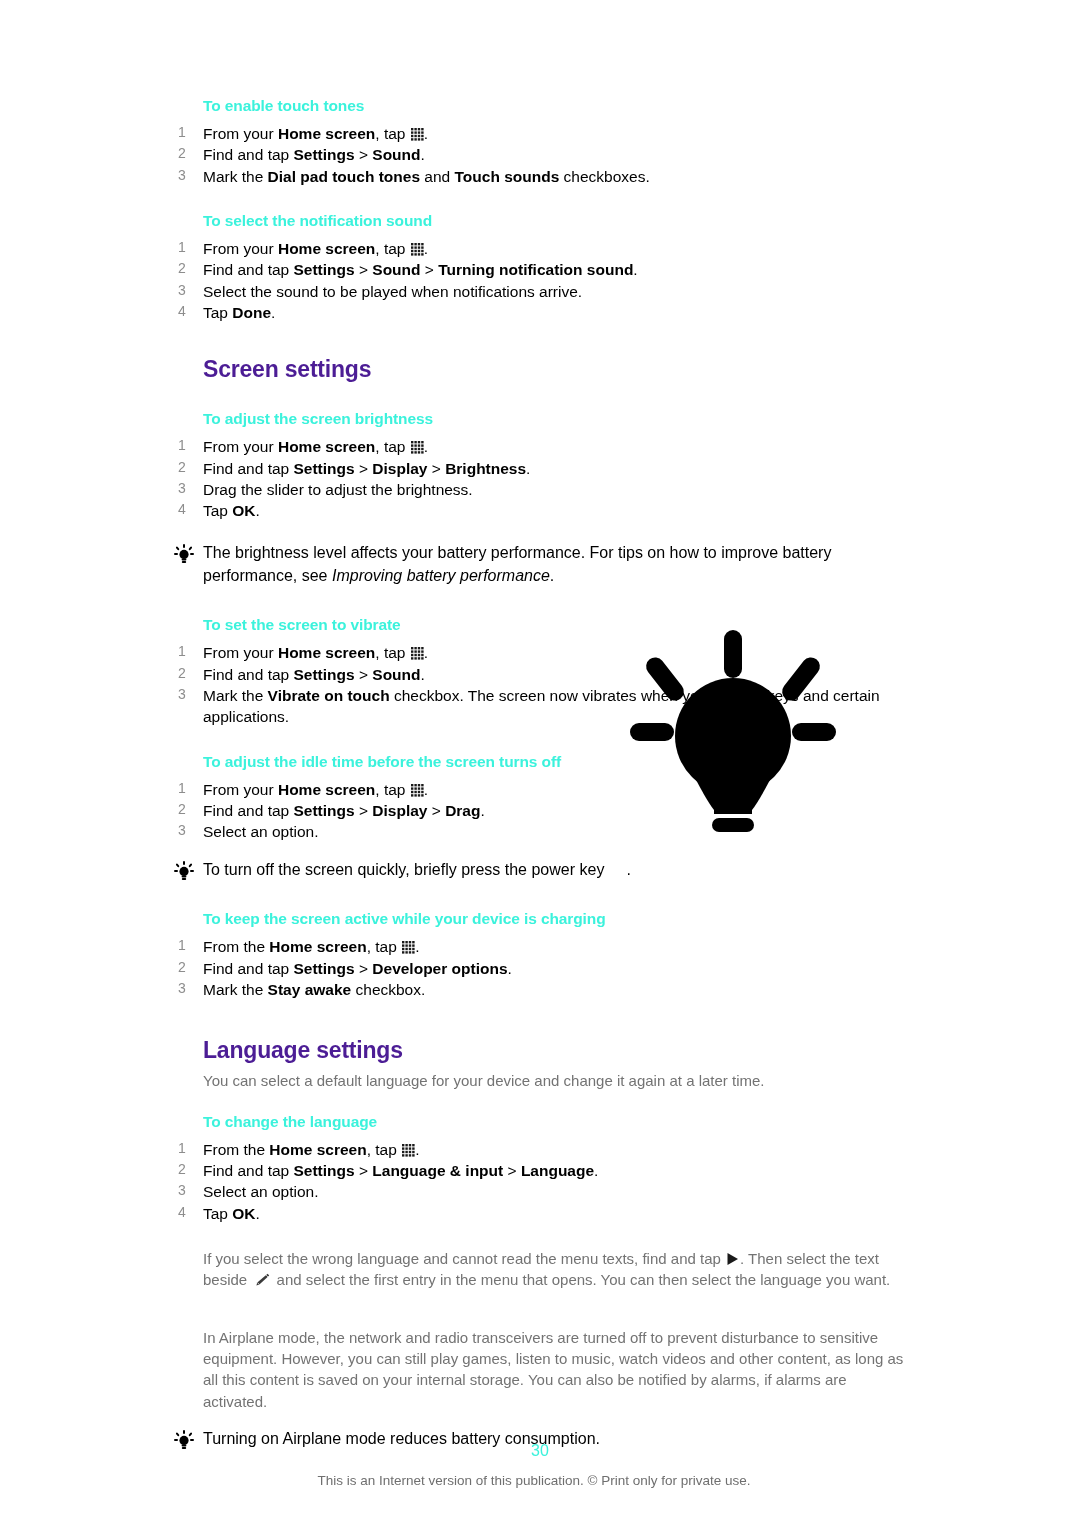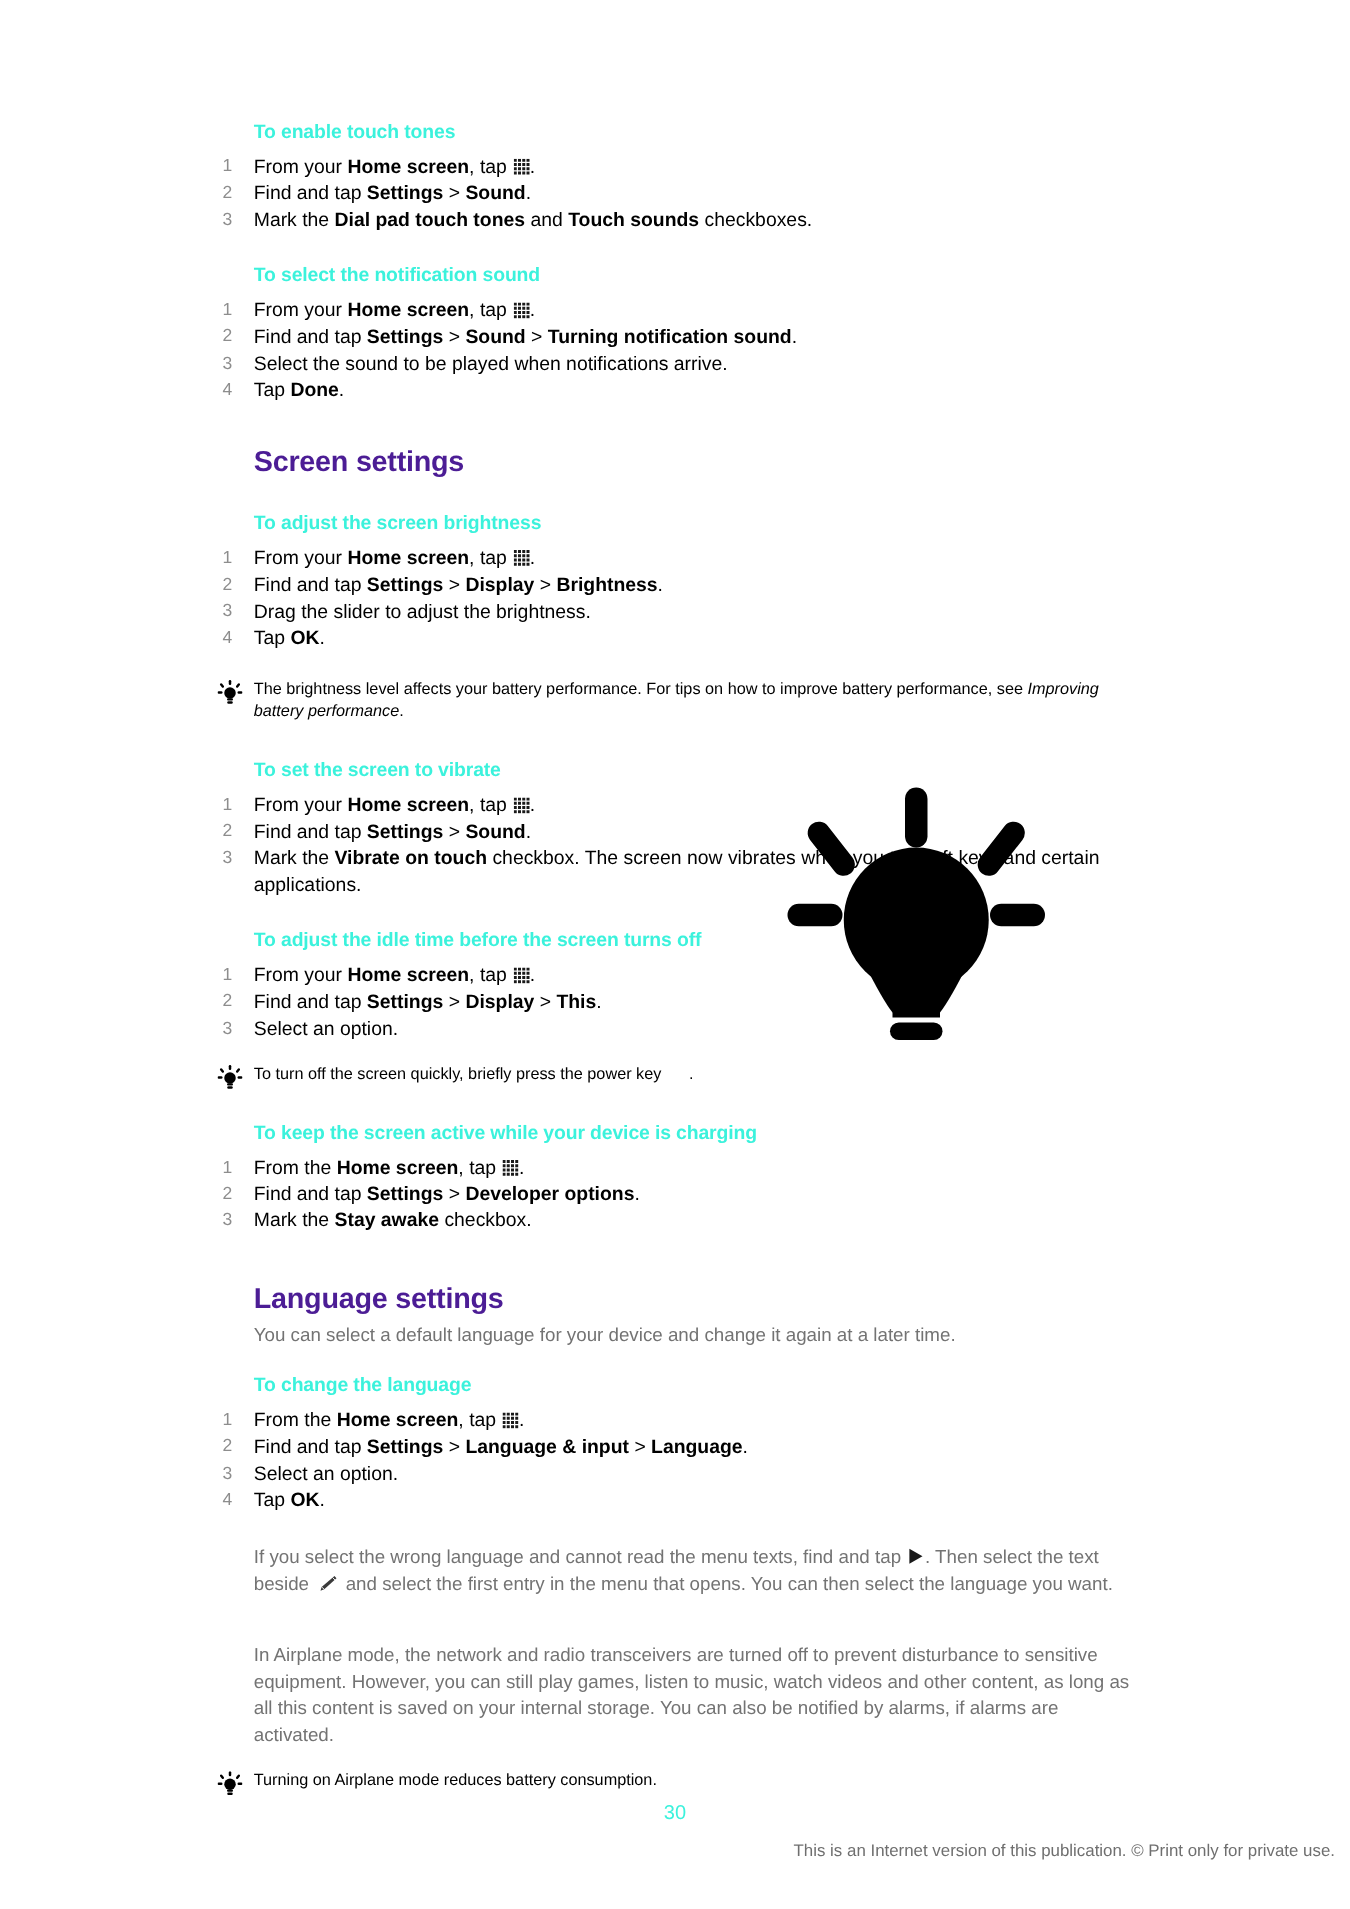--- a/index.html
+++ b/index.html
@@ -90,21 +90,21 @@
     color: #8d8d8d;
     font-size: 14px;
   }
   b { font-weight: bold; }
   i { font-style: italic; }
 
   
   .tip {
     position: relative;
     padding-left: 25px;
-    font-size: 13px;
+    font-size: 16px;
     line-height: 1.42;
     color: #000;
   }
   .tip .tip-icon {
     position: absolute;
     left: -4px;
     top: 2px;
     width: 20px;
     height: 20px;
   }
@@ -161,21 +161,21 @@
     width: 1080px;
     text-align: center;
     font-size: 16px;
     color: #3BF2DC;
   }
   .footer-note {
     position: absolute;
     left: 0;
     top: 1473px;
     width: 1068px;
-    text-align: right;
+    text-align: center;
     font-size: 13.5px;
     color: #6f6f6f;
   }
 </style>
 </head>
 <body>
 
 <div class="page">
 
   <div class="watermark-bulb">
@@ -343,21 +343,21 @@
                 <rect x="10.2" y="3.4" width="2.4" height="2.4" fill="#1a1a1a"></rect>
                 <rect x="0" y="6.8" width="2.4" height="2.4" fill="#1a1a1a"></rect>
                 <rect x="3.4" y="6.8" width="2.4" height="2.4" fill="#1a1a1a"></rect>
                 <rect x="6.8" y="6.8" width="2.4" height="2.4" fill="#1a1a1a"></rect>
                 <rect x="10.2" y="6.8" width="2.4" height="2.4" fill="#1a1a1a"></rect>
                 <rect x="0" y="10.2" width="2.4" height="2.4" fill="#1a1a1a"></rect>
                 <rect x="3.4" y="10.2" width="2.4" height="2.4" fill="#1a1a1a"></rect>
                 <rect x="6.8" y="10.2" width="2.4" height="2.4" fill="#1a1a1a"></rect>
                 <rect x="10.2" y="10.2" width="2.4" height="2.4" fill="#1a1a1a"></rect>
               </svg></span>.</span></li>
-        <li><span class="num">2</span><span>Find and tap <b>Settings</b> &gt; <b>Display</b> &gt; <b>This</b>.</span></li>
+        <li><span class="num">2</span><span>Find and tap <b>Settings</b> &gt; <b>Display</b> &gt; <b>Drag</b>.</span></li>
         <li><span class="num">3</span><span>Select an option.</span></li>
       </ol>
 
     <div class="sp-16"></div>
 
     <div class="tip">
       <span class="tip-icon">
         <svg viewBox="0 0 20 20" xmlns="http://www.w3.org/2000/svg" aria-hidden="true">
           <rect x="9" y="0" width="2" height="4" rx="1" fill="#000"></rect>
           <rect x="2.6" y="2.4" width="2" height="4" rx="1" fill="#000" transform="rotate(-40 3.6 4.4)"></rect>

